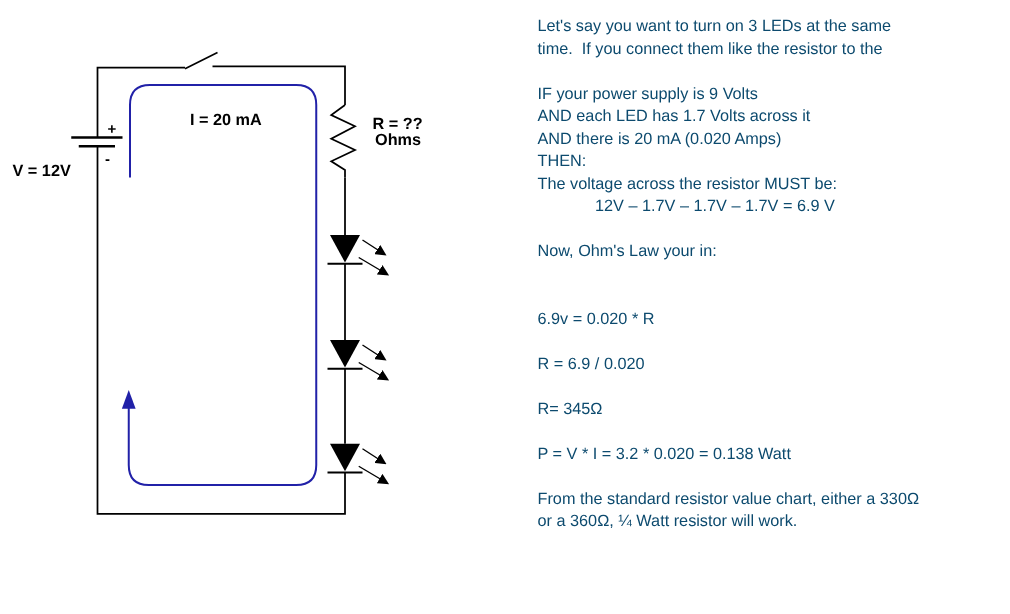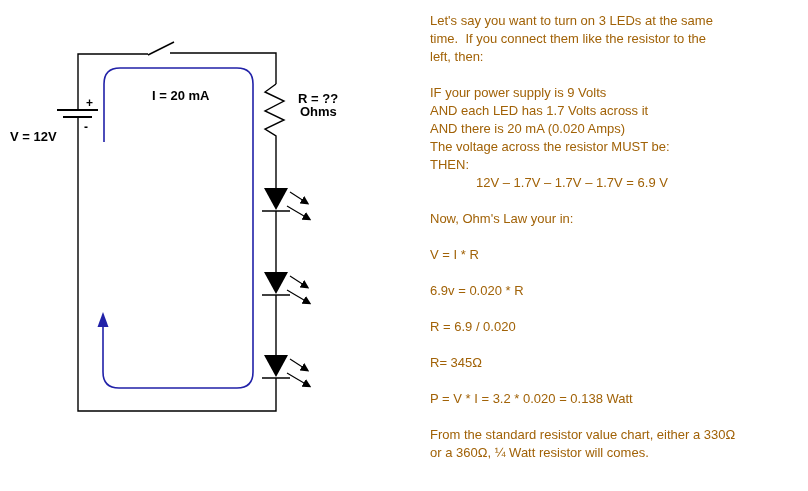--- a/index.html
+++ b/index.html
@@ -31,21 +31,21 @@
   .wire { stroke: #000000; stroke-width: 1.4; fill: none; }
   .plate { stroke: #000000; stroke-width: 2; fill: none; }
   .ledbar { stroke: #000000; stroke-width: 1.5; fill: none; }
   .emit { stroke: #000000; stroke-width: 1.1; fill: none; }
   .looppath { fill: none; stroke-width: 1.6; }
   .textcol {
     position: absolute;
     left: 430px;
     top: 12px;
     width: 372px;
-    color: #a16207;
+    color: #0c4a6e;
     font-size: 13px;
   }
   .tl {
     height: 18px;
     line-height: 18px;
     white-space: pre;
   }
   .sp { height: 18px; }
   .eq { padding-left: 46px; }
   .u { }
@@ -113,38 +113,36 @@
     <g>
       <path class="looppath" d="M104 142 L104 84 Q104 68 120 68 L237 68 Q253 68 253 84 L253 372 Q253 388 237 388 L119 388 Q103 388 103 372 L103 326" stroke="#2121a8"></path>
       <polygon points="103,312 97.5,327 108.5,327" fill="#2121a8"></polygon>
     </g>
     <text class="lbl" x="152" y="100" fill="#2121a8">I = 20 mA</text>
   </svg>
 
   <div class="textcol">
     <div class="tl">Let's say you want to turn on 3 LEDs at the same</div>
     <div class="tl">time.  If you connect them like the resistor to the</div>
-    <div class="tl">left, then:</div>
     <div class="sp"></div>
     <div class="tl">IF your power supply is 9 Volts</div>
     <div class="tl"><span>AND </span><span class="u">each</span><span> LED has 1.7 Volts across it</span></div>
     <div class="tl">AND there is 20 mA (0.020 Amps)</div>
+    <div class="tl">THEN:</div>
     <div class="tl">The voltage across the resistor MUST be:</div>
-    <div class="tl">THEN:</div>
     <div class="tl eq">12V – 1.7V – 1.7V – 1.7V = 6.9 V</div>
     <div class="sp"></div>
     <div class="tl">Now, Ohm's Law your in:</div>
     <div class="sp"></div>
-    <div class="tl">V = I * R</div>
     <div class="sp"></div>
     <div class="tl">6.9v = 0.020 * R</div>
     <div class="sp"></div>
     <div class="tl">R = 6.9 / 0.020</div>
     <div class="sp"></div>
     <div class="tl">R= 345Ω</div>
     <div class="sp"></div>
     <div class="tl">P = V * I = 3.2 * 0.020 = 0.138 Watt</div>
     <div class="sp"></div>
     <div class="tl">From the standard resistor value chart, either a 330Ω</div>
-    <div class="tl">or a 360Ω, ¼ Watt resistor will comes.</div>
+    <div class="tl">or a 360Ω, ¼ Watt resistor will work.</div>
   </div>
 
 </div>
 
 </body></html>

